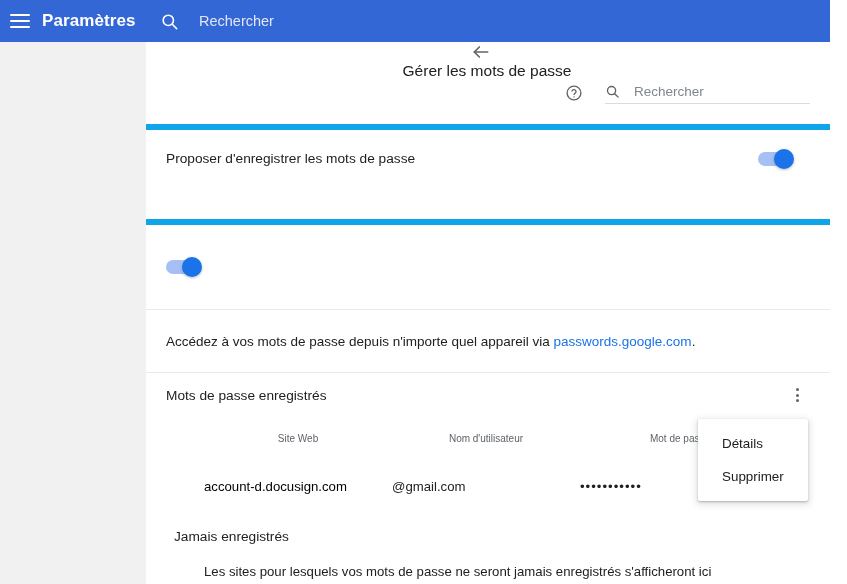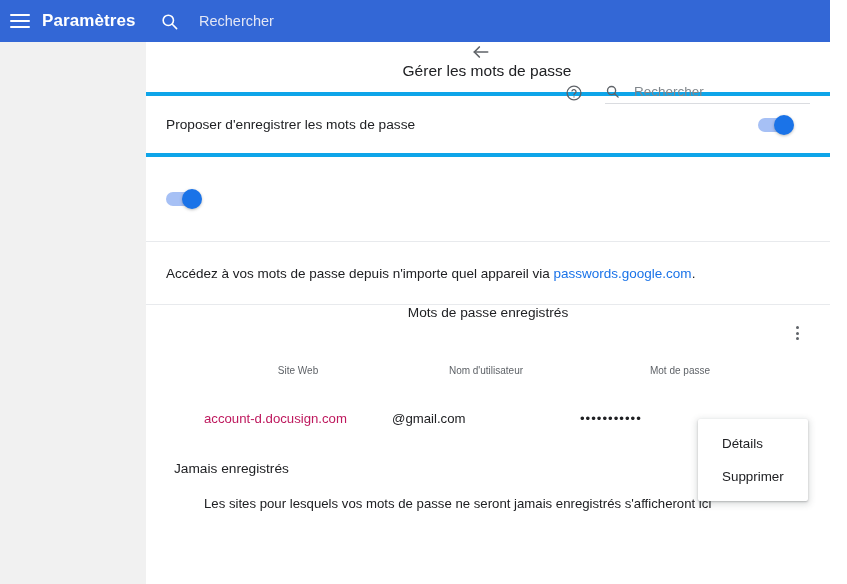--- a/index.html
+++ b/index.html
@@ -176,22 +176,23 @@
   .search-inner::placeholder {
     color: #80868b;
     opacity: 1;
   }
 
   
   .row {
     display: flex;
     align-items: center;
     padding: 0 20px 0 20px;
-    border-top: 4px solid #0ea5e9;
+    border-top: 6px solid #0ea5e9;
     min-height: 57px;
+    margin-top: 32px;
   }
   .row-text {
     flex: 1;
     padding-right: 24px;
   }
   .row-title {
     font-size: 13.7px;
     color: #202124;
     line-height: 20px;
   }
@@ -242,21 +243,20 @@
     text-decoration: none;
   }
 
   
   .section-head {
     display: flex;
     align-items: center;
     padding: 0 20px 0 20px;
     height: 44px;
     border-top: 1px solid #e8eaed;
-    flex-direction: column;
   }
   .section-title {
     font-size: 13.7px;
     color: #202124;
   }
   .kebab {
     margin-left: auto;
     width: 26px;
     height: 26px;
     display: flex;
@@ -291,21 +291,21 @@
     font-size: 13.2px;
     color: #202124;
     padding: 19px 0 19px 0;
     vertical-align: middle;
   }
   .col-site   { width: 188px; padding-left: 58px !important; }
   .col-user   { width: 188px; }
   .col-pass   { width: 200px; }
   .col-action { width: 50px; }
   .site-link {
-    color: #be185d;
+    color: #000000;
     text-decoration: none;
     cursor: pointer;
   }
   .dots {
     letter-spacing: 1px;
     font-size: 12px;
     color: #202124;
   }
 
   

